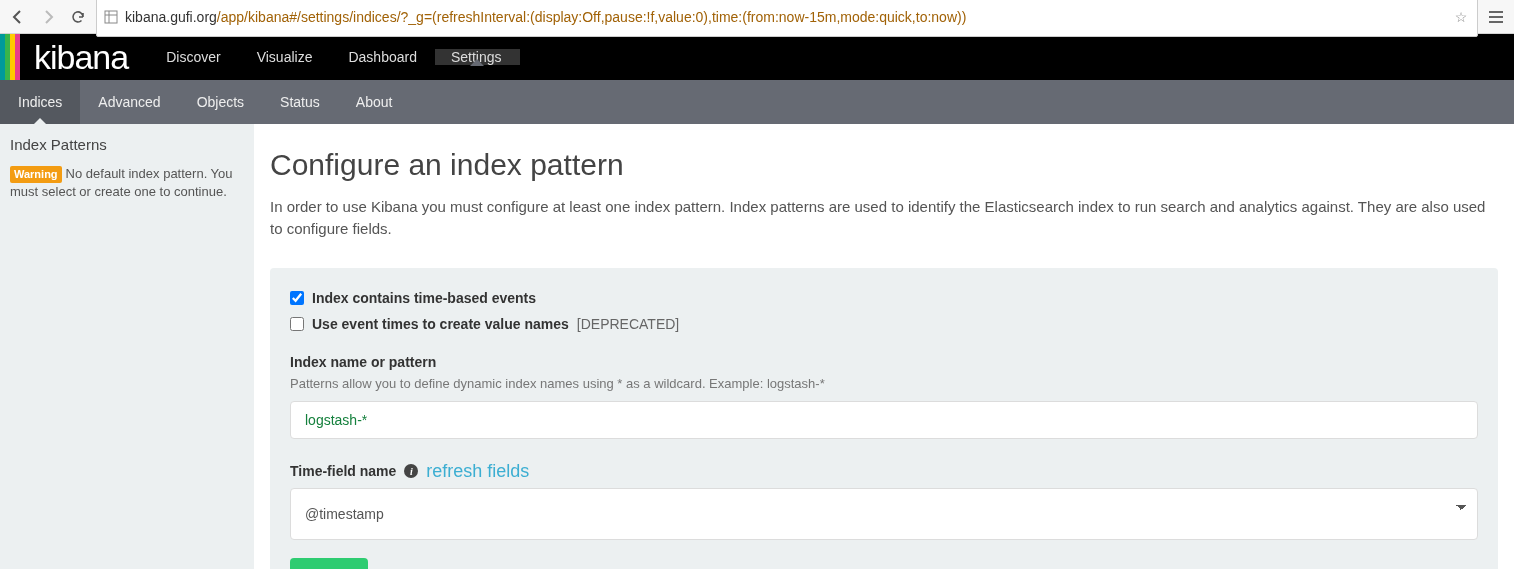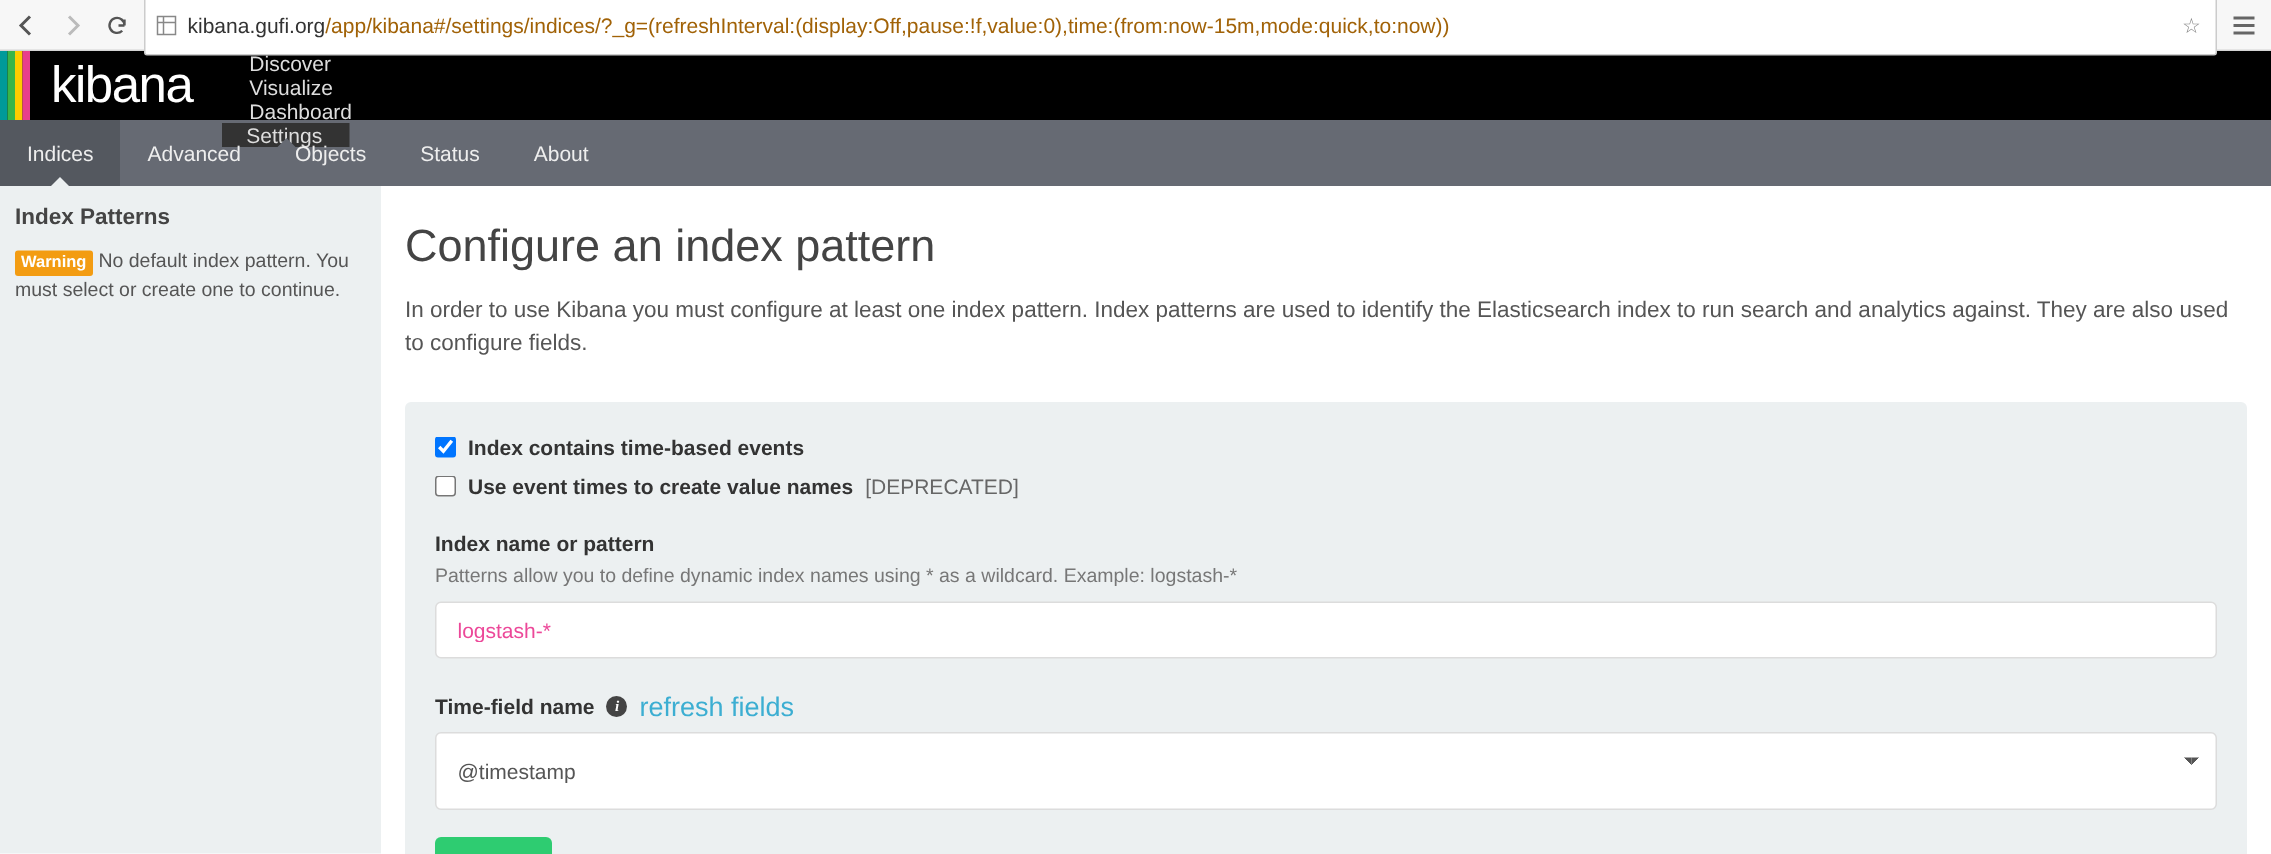--- a/index.html
+++ b/index.html
@@ -56,21 +56,21 @@
   .stripe.s4{background:#e83e8c;}
   .logo {
     display:flex; align-items:center;
     padding: 0 20px 0 14px;
     color:#fff;
     font-size: 34px;
     font-weight: 400;
     letter-spacing: -1px;
     font-family: "Helvetica Neue", Arial, sans-serif;
   }
-  .topnav-links { display:flex; align-items:flex-start;flex-direction:column;}
+  .topnav-links { display:flex; align-items:center;}
   .topnav-link {
     display:flex; align-items:center;
     padding: 0 18px;
     color:#ddd;
     font-size: 14px;
     cursor:pointer;
     position:relative;
   }
   .topnav-link.active { background:#333;padding-left:16px; }
   .topnav-link.active::after{
@@ -116,21 +116,21 @@
     align-items:flex-start;
   }
   .sidebar {
     width: 254px;
     background:#ecf0f1;
     min-height: 445px;
     padding: 12px 10px;
     font-size:13px;
     color:#555;
   }
-  .sidebar h5 { font-weight: bold; font-size: 15px; color:#444; margin-bottom:12px;}
+  .sidebar h5 { font-weight: normal; font-size: 15px; color:#444; margin-bottom:12px;}
   .warn-badge{
     background:#f39c12;
     color:#fff;
     font-size:11px;
     padding:1px 4px;
     border-radius:2px;
     font-weight:bold;
     display:inline-block;
     margin-right:4px;
   }
@@ -153,21 +153,21 @@
   .fld-label{ font-weight:bold; font-size:14px; color:#333; margin-top:22px; margin-bottom:6px; display:flex; align-items:center; gap:8px;}
   .hint { font-size:13px; color:#777; margin-bottom:10px;}
   .text-input{
     width:100%;
     height:38px;
     border:1px solid #dcdcdc;
     background:#fff;
     border-radius:4px;
     padding: 0 14px;
     font-size:14px;
-    color:#ec4899;
+    color:#15803d;
   }
   .select{
     width:100%;
     height:52px;
     border:1px solid #dcdcdc;
     background:#fff;
     border-radius:4px;
     padding: 0 14px;
     font-size:14px;
     color:#555;

